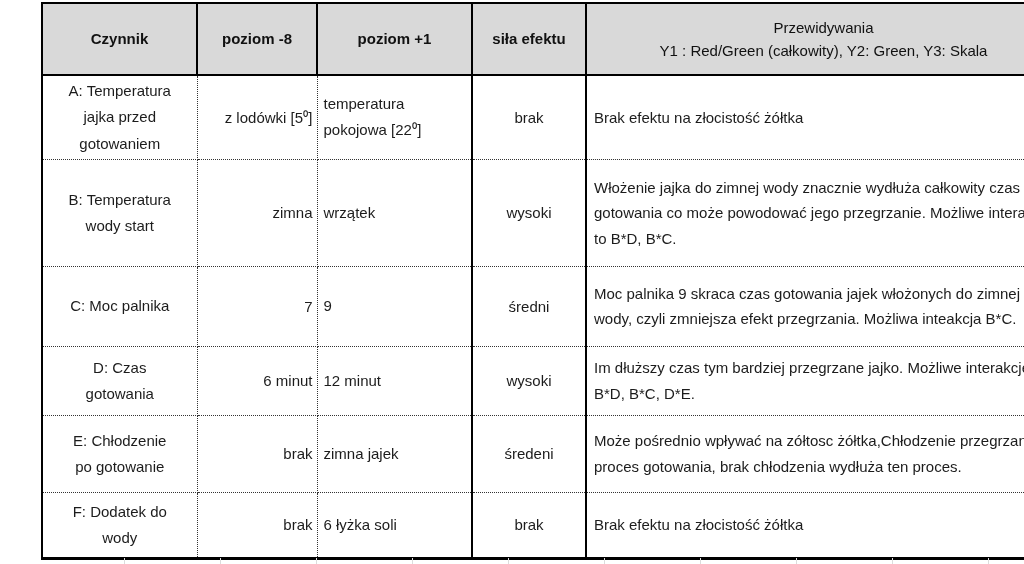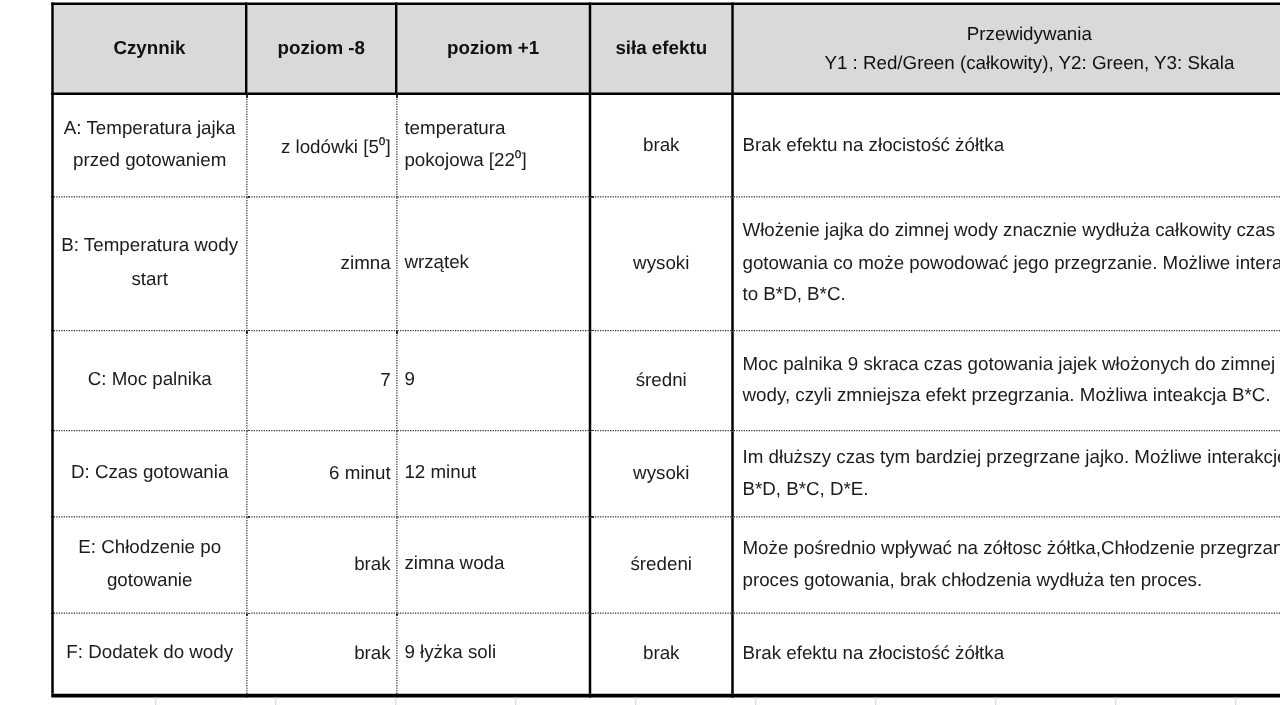--- a/index.html
+++ b/index.html
@@ -34,21 +34,21 @@
     background: #d9d9d9;
     border: 2px solid #000;
     font-weight: bold;
     text-align: center;
     color: #111;
     padding: 2px 4px;
     line-height: 1.55;
   }
   
   td { border-bottom: 1px dotted #333; background: #fff; }
-  td.c1 { border-right: 1px dotted #333; text-align: center; line-height: 1.75; padding: 2px 4px; }
+  td.c1 { border-right: 1px dotted #333; text-align: center; line-height: 1.75; padding: 2px 22px; }
   td.c2 { border-right: 1px dotted #333; text-align: right; padding: 2px 4px; }
   td.c3 { border-right: 2px solid #000;  text-align: left; line-height: 1.75; padding: 2px 6px; }
   td.c4 { border-right: 2px solid #000;  text-align: center; padding: 2px 4px; }
   td.c5 { text-align: left; padding: 3px 7px; line-height: 1.7; }
   tr.last td { border-bottom: none; }
   .hdr-sub { font-weight: normal; }
   
   .gridline {
     position: absolute;
     top: 558px;
@@ -109,29 +109,29 @@
         <td class="c1">D: Czas gotowania</td>
         <td class="c2">6 minut</td>
         <td class="c3">12 minut</td>
         <td class="c4">wysoki</td>
         <td class="c5">Im dłuższy czas tym bardziej przegrzane jajko. Możliwe interakcje B*D, B*C, D*E.</td>
       </tr>
 
       <tr style="height:77px">
         <td class="c1">E: Chłodzenie po gotowanie</td>
         <td class="c2">brak</td>
-        <td class="c3">zimna woda</td>
+        <td class="c3">zimna jajek</td>
         <td class="c4">średeni</td>
         <td class="c5">Może pośrednio wpływać na zółtosc żółtka,Chłodzenie przegrzania proces gotowania, brak chłodzenia wydłuża ten proces.</td>
       </tr>
 
       <tr class="last" style="height:66px">
         <td class="c1">F: Dodatek do wody</td>
         <td class="c2">brak</td>
-        <td class="c3">9 łyżka soli</td>
+        <td class="c3">6 łyżka soli</td>
         <td class="c4">brak</td>
         <td class="c5">Brak efektu na złocistość żółtka</td>
       </tr>
     </tbody>
   </table>
 
   <div class="gridline" style="left:124px"></div>
   <div class="gridline" style="left:220px"></div>
   <div class="gridline" style="left:316px"></div>
   <div class="gridline" style="left:412px"></div>

